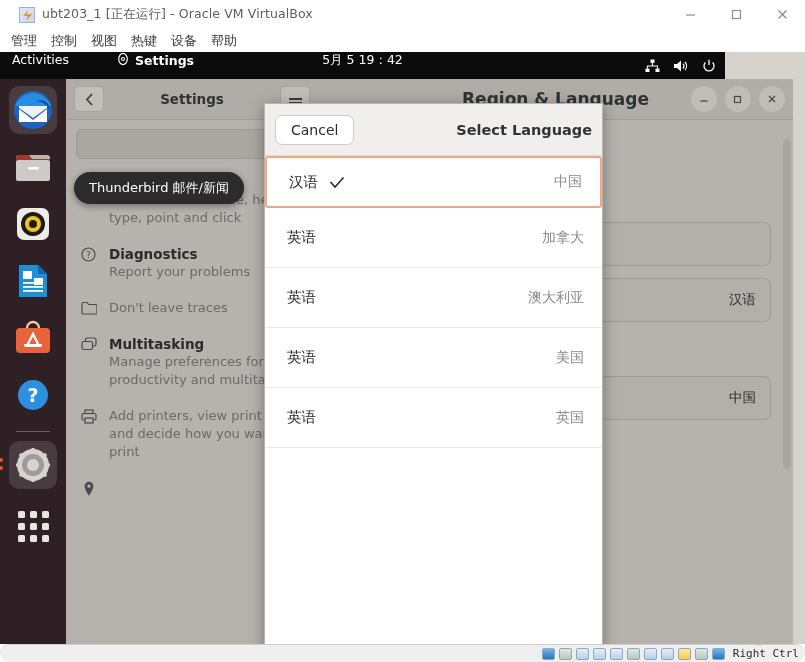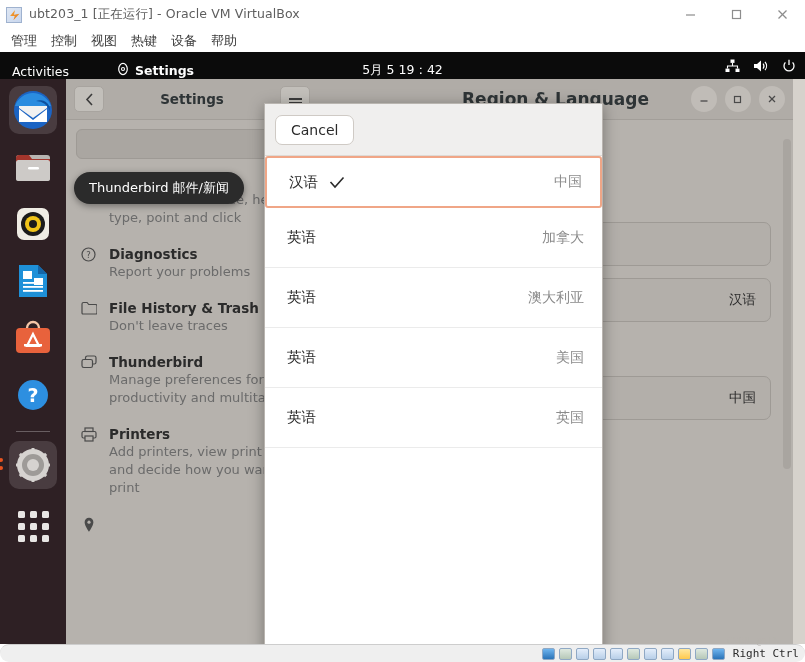--- a/index.html
+++ b/index.html
@@ -8,21 +8,21 @@
     overflow: hidden;
     font-family: "DejaVu Sans", "Liberation Sans", sans-serif;
     background: #ffffff;
   }
   #root { position: relative; width: 805px; height: 662px; }
 
   
   .vb-titlebar {
     position: absolute; left: 0; top: 0; width: 805px; height: 29px;
     background: #ffffff;
-    display: flex; align-items: center;
+    display: flex; align-items: center; padding-left: 13px;
   }
   .vb-icon {
     width: 16px; height: 16px; margin-left: 6px; margin-right: 7px;
     position: relative; flex: none;
     background: linear-gradient(135deg,#dfe7f3 0%,#c9d7ee 100%);
     border: 1px solid #9fb2cf;
   }
   .vb-icon::after {
     content: ""; position: absolute; left: 2px; top: 2px;
     width: 11px; height: 11px;
@@ -53,23 +53,23 @@
   }
 
   
   .guest {
     position: absolute; left: 0; top: 52px; width: 805px; height: 592px;
     background: #d6d2cc; overflow: hidden;
   }
 
   
   .gnome-topbar {
-    position: absolute; left: 0; top: 0; width: 805px; height: 27px;
+    position: absolute; left: 0; top: 0; width: 725px; height: 27px;
     background: #0b0b0b; color: #ffffff;
-    display: flex; align-items: flex-end;
+    display: flex; align-items: flex-start;
     font-size: 12.5px;
   }
   .tb-activities { margin-left: 12px; color: #fdfdfd; }
   .tb-appname {
     display: flex; align-items: center; gap: 5px;
     margin-left: 47px; color: #fdfdfd; font-weight: bold;
   }
   .tb-clock {
     position: absolute; left: 0; right: 0; text-align: center;
     font-weight: normal; font-size: 12.5px; color: #fdfdfd;
@@ -494,48 +494,46 @@
           </div>
         </div>
 
         <div class="set-item">
           <div class="set-ico">
             <svg width="16" height="14" viewBox="0 0 16 14">
               <path d="M1 3 a1.5 1.5 0 0 1 1.5 -1.5 h3.6 l1.6 2 h6.8 a1.5 1.5 0 0 1 1.5 1.5 v7 a1 1 0 0 1 -1 1 h-13 a1 1 0 0 1 -1 -1 Z" fill="none" stroke="#4a4a4a" stroke-width="1.2"></path>
             </svg>
           </div>
           <div class="set-txt">
-            <div class="set-title">File History &amp; Trash</div>
             <div class="set-sub">Don't leave traces</div>
           </div>
         </div>
 
         <div class="set-item">
           <div class="set-ico">
             <svg width="16" height="14" viewBox="0 0 16 14">
               <rect x="4.5" y="1" width="10.5" height="8" rx="1.8" fill="none" stroke="#4a4a4a" stroke-width="1.2"></rect>
               <rect x="1" y="4.5" width="10.5" height="8" rx="1.8" fill="#b6b2ad" stroke="#4a4a4a" stroke-width="1.2"></rect>
             </svg>
           </div>
           <div class="set-txt">
-            <div class="set-title">Thunderbird</div>
+            <div class="set-title">Multitasking</div>
             <div class="set-sub">Manage preferences for productivity and multitasking</div>
           </div>
         </div>
 
         <div class="set-item">
           <div class="set-ico">
             <svg width="16" height="15" viewBox="0 0 16 15">
               <rect x="4" y="1" width="8" height="3.5" fill="none" stroke="#4a4a4a" stroke-width="1.2"></rect>
               <rect x="1" y="4.5" width="14" height="6.5" rx="1.5" fill="none" stroke="#4a4a4a" stroke-width="1.2"></rect>
               <rect x="4" y="9" width="8" height="5" fill="#b6b2ad" stroke="#4a4a4a" stroke-width="1.2"></rect>
             </svg>
           </div>
           <div class="set-txt">
-            <div class="set-title">Printers</div>
             <div class="set-sub">Add printers, view print jobs and decide how you want to print</div>
           </div>
         </div>
 
         <div class="set-item">
           <div class="set-ico">
             <svg width="12" height="16" viewBox="0 0 12 16">
               <path d="M6 0.8 a4.4 4.4 0 0 1 4.4 4.4 c0 3.3 -4.4 9.6 -4.4 9.6 s-4.4 -6.3 -4.4 -9.6 a4.4 4.4 0 0 1 4.4 -4.4 Z" fill="#4a4a4a"></path>
               <circle cx="6" cy="5.2" r="1.6" fill="#b6b2ad"></circle>
             </svg>
@@ -583,20 +581,21 @@
           <span></span>
           <span class="r-row-val">中国</span>
         </div>
       </div>
       <div class="r-scroll"></div>
     </div>
 
     <div class="modal">
       <div class="modal-header">
         <div class="m-cancel">Cancel</div>
+        <div class="m-title">Select Language</div>
       </div>
       <div class="lang-list">
 
         <div class="lang-row selected">
           <span class="lang-left">
             <span>汉语</span>
             <span class="check">
               <svg width="16" height="13" viewBox="0 0 16 13">
                   <polyline points="1.5,6 6,11 14.5,1.5" fill="none" stroke="#2b2b2b" stroke-width="1.6"></polyline>
                 </svg>

